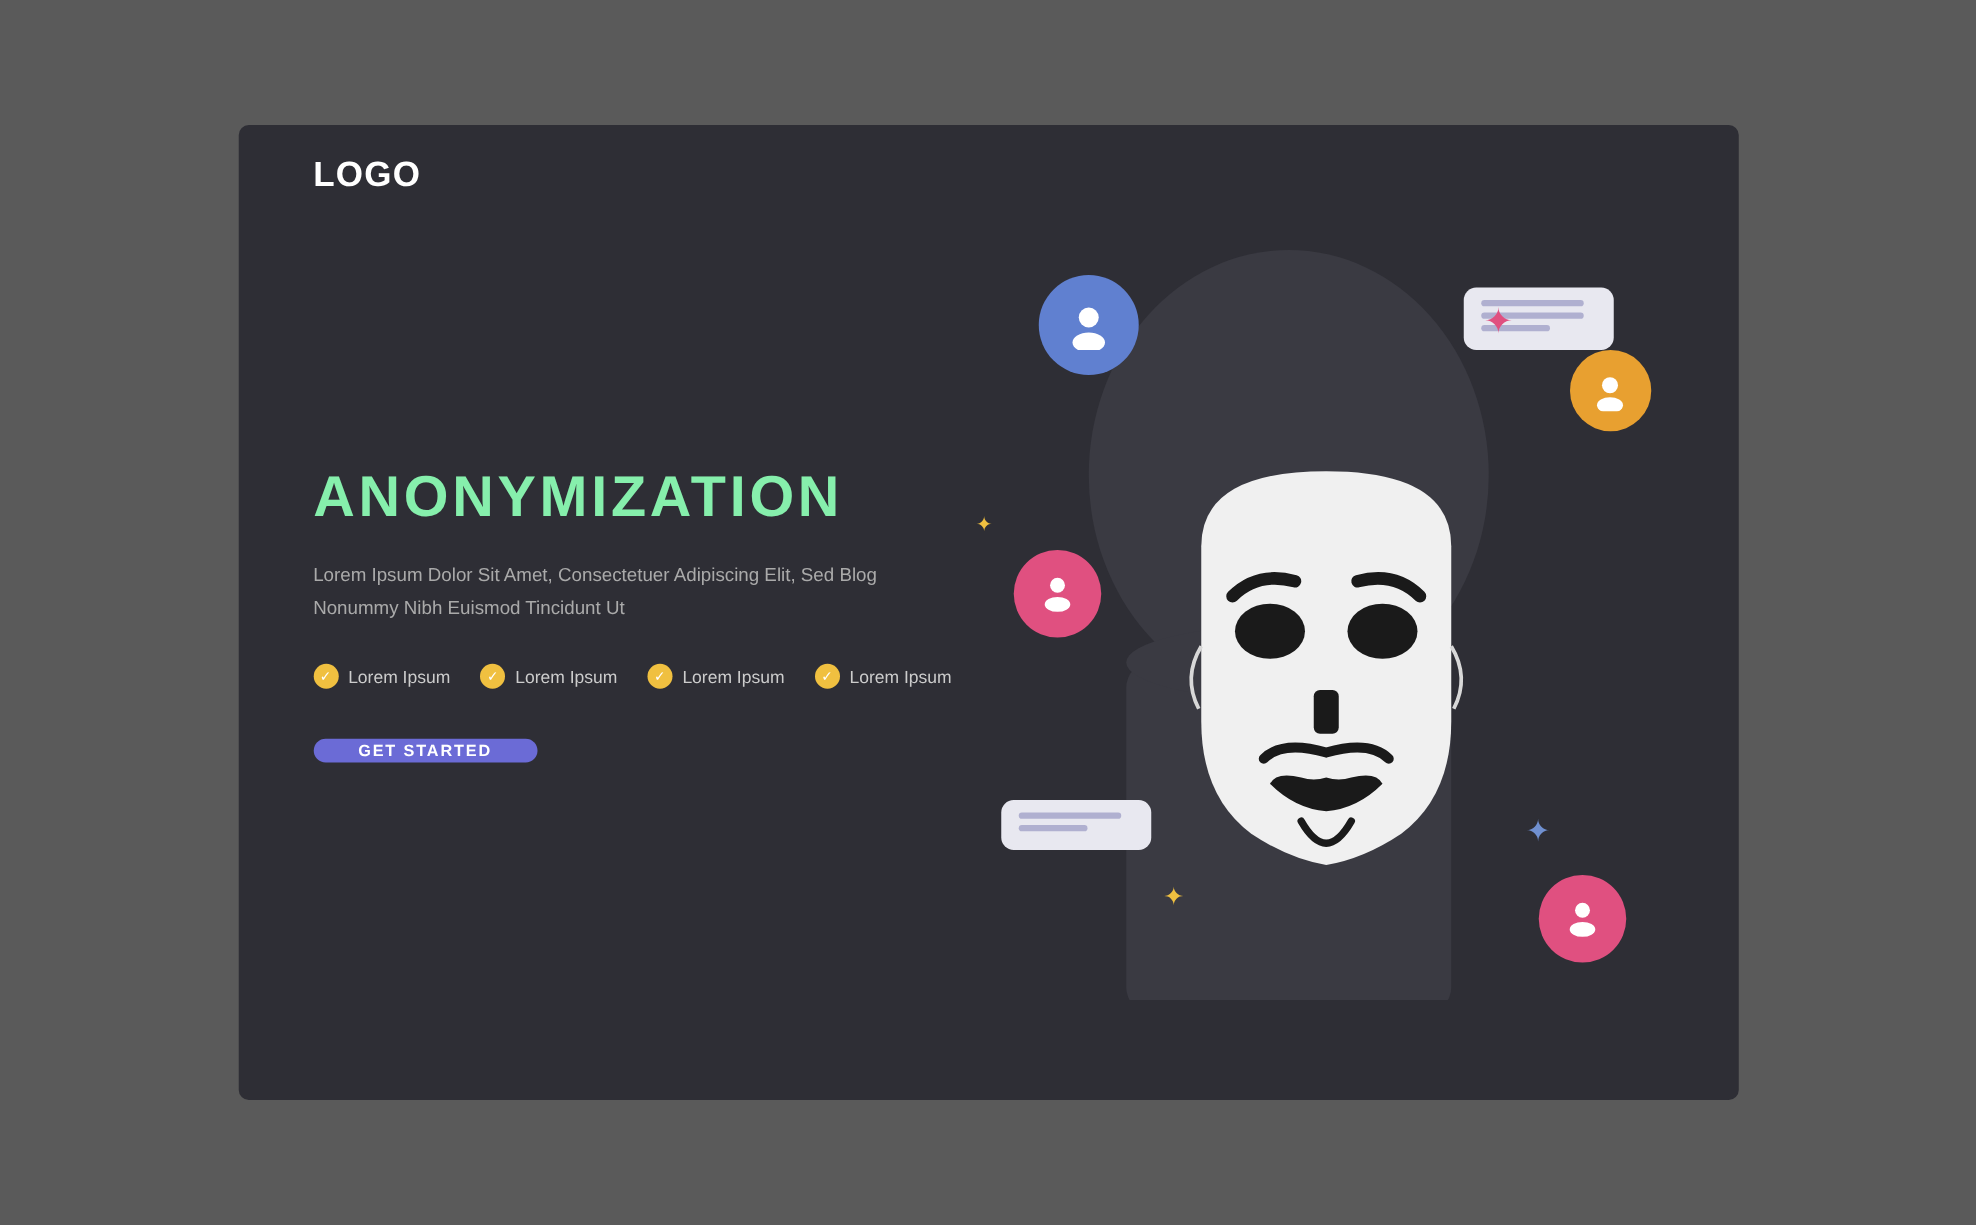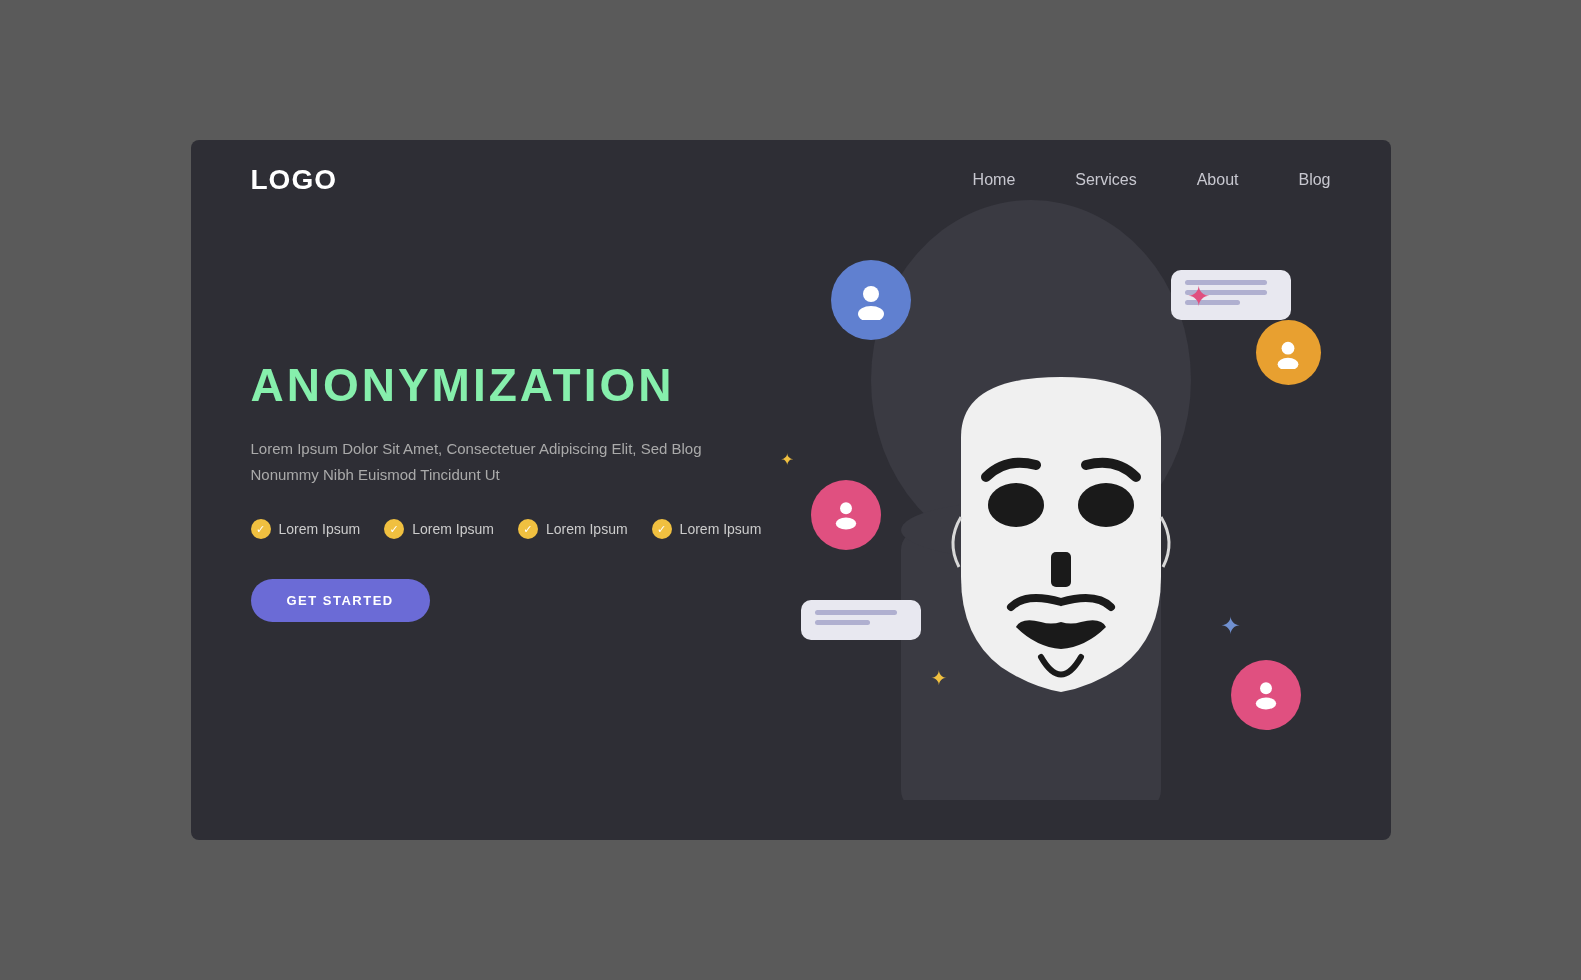--- a/index.html
+++ b/index.html
@@ -7,21 +7,21 @@
       width: 1581px;
       height: 980px;
       background: #5a5a5a;
       display: flex;
       align-items: center;
       justify-content: center;
       font-family: 'Arial', sans-serif;
     }
     .page-container {
       width: 1200px;
-      height: 700px;
+      height: 780px;
       background: #2e2e35;
       border-radius: 8px;
       position: relative;
       overflow: hidden;
     }
     
     .silhouette {
       position: absolute;
       right: 100px;
       top: 50%;
@@ -105,21 +105,21 @@
       align-items: center;
       justify-content: center;
       color: white;
       font-size: 11px;
       flex-shrink: 0;
     }
     .get-started-btn {
       background: #6b6bd6;
       color: white;
       border: none;
-      padding: 14px 36px;
+      padding: 2px 36px;
       border-radius: 30px;
       font-size: 13px;
       font-weight: 700;
       letter-spacing: 1.5px;
       cursor: pointer;
     }
     
     .illustration {
       position: absolute;
       right: 40px;
@@ -227,26 +227,20 @@
   <div class="silhouette">
     <svg class="silhouette-shape" viewBox="0 0 520 620" xmlns="http://www.w3.org/2000/svg">
       <ellipse cx="260" cy="200" rx="160" ry="180" fill="#3a3a42"></ellipse>
       <rect x="130" y="350" width="260" height="280" rx="20" fill="#3a3a42"></rect>
       <ellipse cx="260" cy="350" rx="130" ry="30" fill="#3a3a42"></ellipse>
     </svg>
   </div>
 
   <nav class="navbar">
     <div class="logo">LOGO</div>
-    <div class="nav-links">
-      <a class="nav-link">Home</a>
-      <a class="nav-link">Services</a>
-      <a class="nav-link">About</a>
-      <a class="nav-link">Blog</a>
-    </div>
   </nav>
 
   <div class="hero-content">
     <h1 class="hero-title">ANONYMIZATION</h1>
     <p class="hero-description">Lorem Ipsum Dolor Sit Amet, Consectetuer Adipiscing
 Elit, Sed Blog Nonummy Nibh Euismod Tincidunt Ut</p>
     <div class="feature-list">
       <div class="feature-item">
         <div class="check-icon">✓</div>
         <span>Lorem Ipsum</span>

